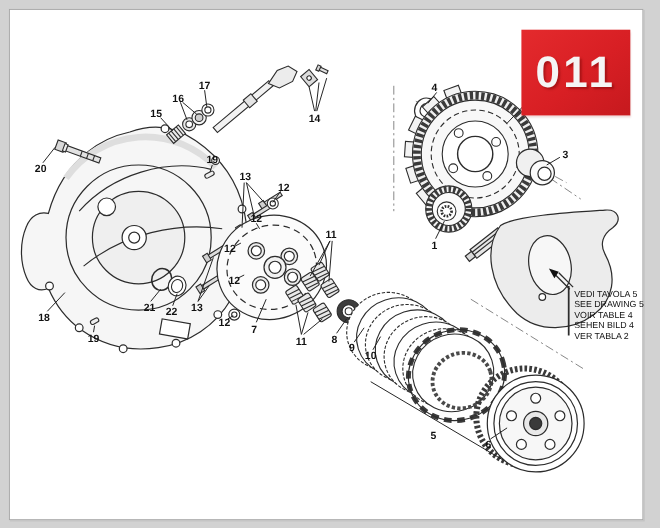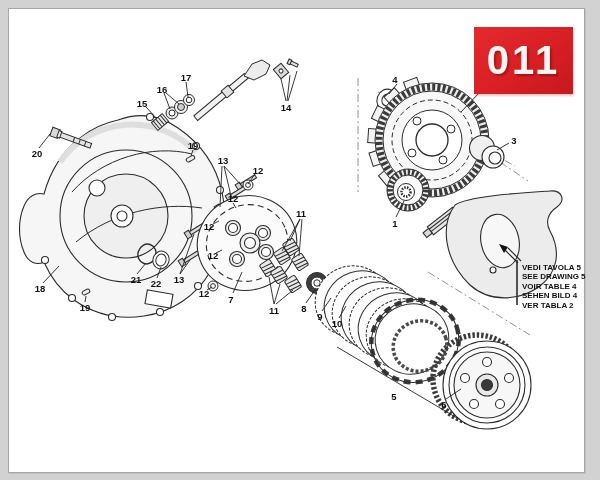--- a/index.html
+++ b/index.html
@@ -1,26 +1,26 @@
 <!DOCTYPE html>
 <html><head>
 <meta charset="utf-8">
 <style>
   html,body{margin:0;padding:0}
   body{width:600px;height:480px;background:#d2d2d2;position:relative;overflow:hidden;
        font-family:"Liberation Sans",sans-serif}
   .page{position:absolute;left:8px;top:8px;width:575px;height:463px;background:#ffffff;
         border:1px solid #a6a6a6;box-shadow:1px 1px 0 #c0c0c0}
   svg.art{position:absolute;left:0;top:0}
-  .badge{position:absolute;left:474px;top:27px;width:99px;height:67px;
+  .badge{position:absolute;left:474px;top:27px;width:99px;height:78px;
          background:linear-gradient(140deg,#e42a2d 0%,#d81f24 55%,#c6191e 100%);
          display:flex;align-items:center;justify-content:center;box-shadow:1px 2px 2px rgba(150,30,30,.25)}
   .badge span{color:#f5f5f5;font-weight:bold;font-size:40px;letter-spacing:3px;
               text-shadow:2px 2px 2px rgba(100,0,0,.4)}
-  .note{position:absolute;left:522px;top:263px;font-size:8px;font-weight:bold;
+  .note{position:absolute;left:522px;top:263px;font-size:8px;font-weight:normal;
         line-height:9.4px;color:#111;white-space:nowrap}
   .note div{height:9.4px}
   text.plbl{font-family:"Liberation Sans",sans-serif;font-weight:bold;font-size:9.5px;
             fill:#111;text-anchor:middle}
   .ldr{stroke:#222;stroke-width:0.9;fill:none}
   .ln{stroke:#2c2c2c;fill:none}
 </style>
 </head>
 <body>
 

